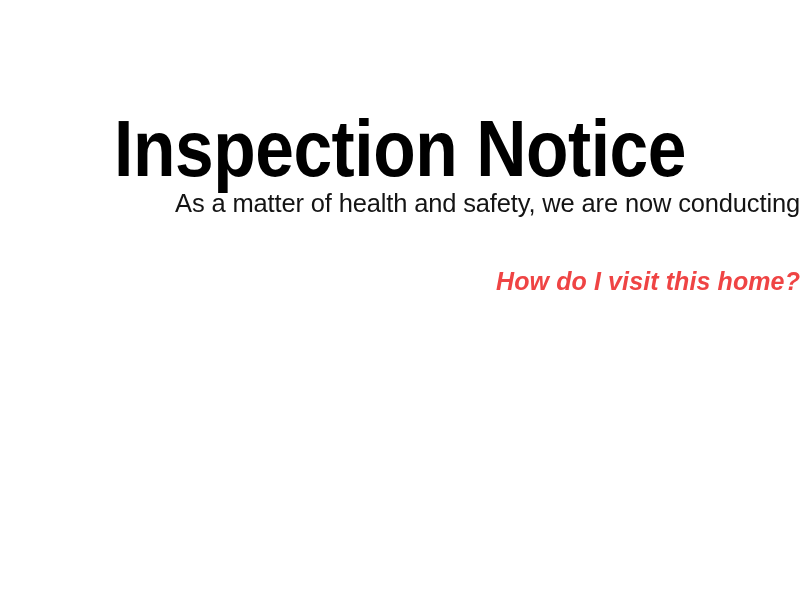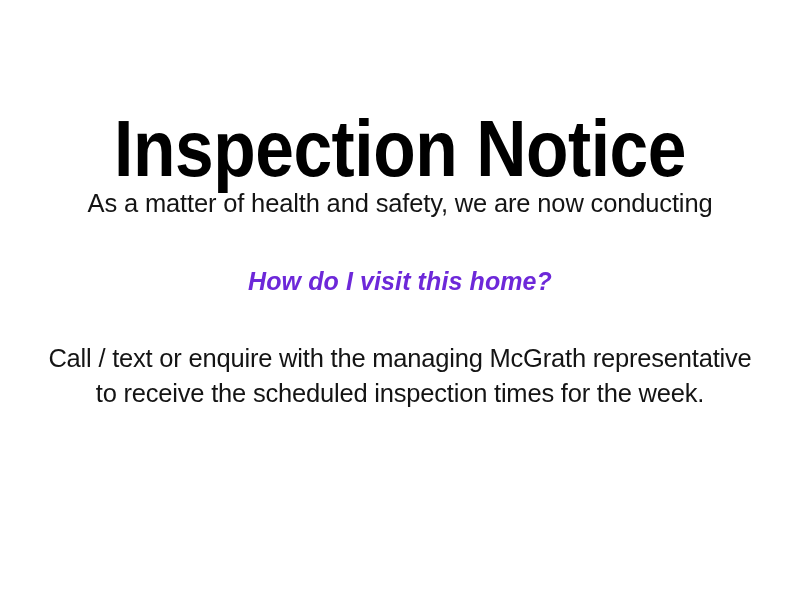--- a/index.html
+++ b/index.html
@@ -37,21 +37,21 @@
     transform: scaleX(0.88);
     transform-origin: center top;
     white-space: nowrap;
   }
 
   .notice-body {
     position: absolute;
     top: 186px;
     left: 0;
     width: 800px;
-    text-align: center;
+    text-align: right;
   }
 
   .para {
     font-family: "Liberation Sans", sans-serif;
     font-size: 25.5px;
     line-height: 35px;
     color: #141414;
     font-weight: 400;
     margin: 0;
     white-space: nowrap;
@@ -69,21 +69,21 @@
   .para-gap-top {
     height: 44px;
   }
 
   .question {
     font-family: "Liberation Sans", sans-serif;
     font-size: 25px;
     line-height: 32px;
     font-weight: 700;
     font-style: italic;
-    color: #6d28d9;
+    color: #ef4444;
     margin: 0;
     white-space: nowrap;
     letter-spacing: 0.1px;
   }
 
   .para-gap-bottom {
     height: 44px;
   }
 
   .para-contact {
@@ -102,19 +102,15 @@
     <p class="para para-intro">
       <span class="para-line">As a matter of health and safety, we are now conducting</span>
     </p>
 
     <div class="para-gap-top"></div>
 
     <p class="question">How do I visit this home?</p>
 
     <div class="para-gap-bottom"></div>
 
-    <p class="para para-contact">
-      <span class="para-line">Call / text or enquire with the managing McGrath representative</span>
-      <span class="para-line">to receive the scheduled inspection times for the week.</span>
-    </p>
 
   </div>
 </div>
 
 </body></html>

